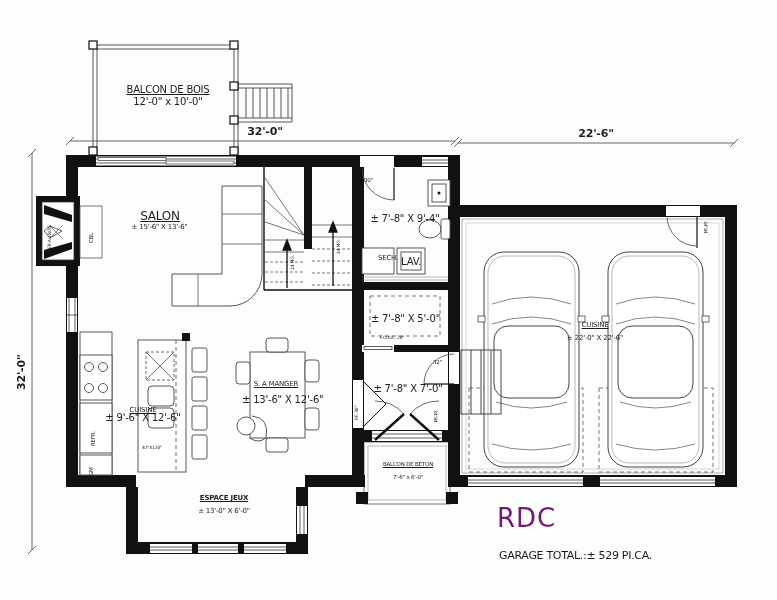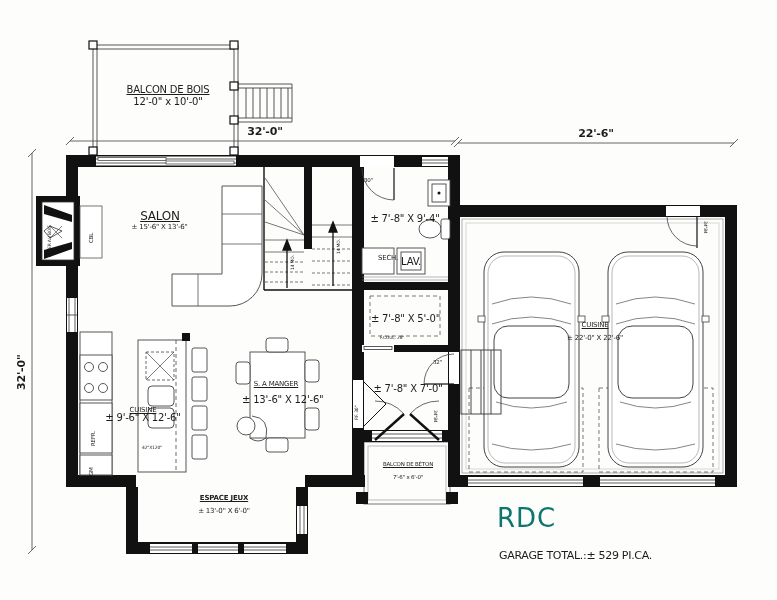--- a/index.html
+++ b/index.html
@@ -7,21 +7,21 @@
         font-family:"DejaVu Sans","Liberation Sans",sans-serif;color:#1c1c1c;}
   #plan svg{position:absolute;left:0;top:0;}
   .lbl{position:absolute;white-space:nowrap;color:#1c1c1c;letter-spacing:-0.2px;line-height:1.1;}
   .c{text-align:center;}
   .u{text-decoration:underline;}
   .rot-l{transform:rotate(-90deg);transform-origin:0 0;}
   .rot-r{transform:rotate(90deg);transform-origin:0 0;}
   .f4{font-size:4.5px;} .f5{font-size:5.5px;} .f6{font-size:10px;}
   .f7{font-size:7px;} .f8{font-size:12px;} .f11{font-size:11px;font-weight:bold;}
   .f11n{font-size:11px;letter-spacing:-0.3px;}
-  .rdc{font-size:26px;letter-spacing:1px;color:#0f766e;}
+  .rdc{font-size:26px;letter-spacing:1px;color:#701a75;}
 </style>
 </head>
 <body>
 
 <div id="plan">
 <svg width="777" height="600" viewBox="0 0 777 600">
 
   <g stroke="#555" stroke-width="0.9" fill="none">
     <path d="M70,141 H455"></path>
         <path d="M66,145 L74,137"></path>

